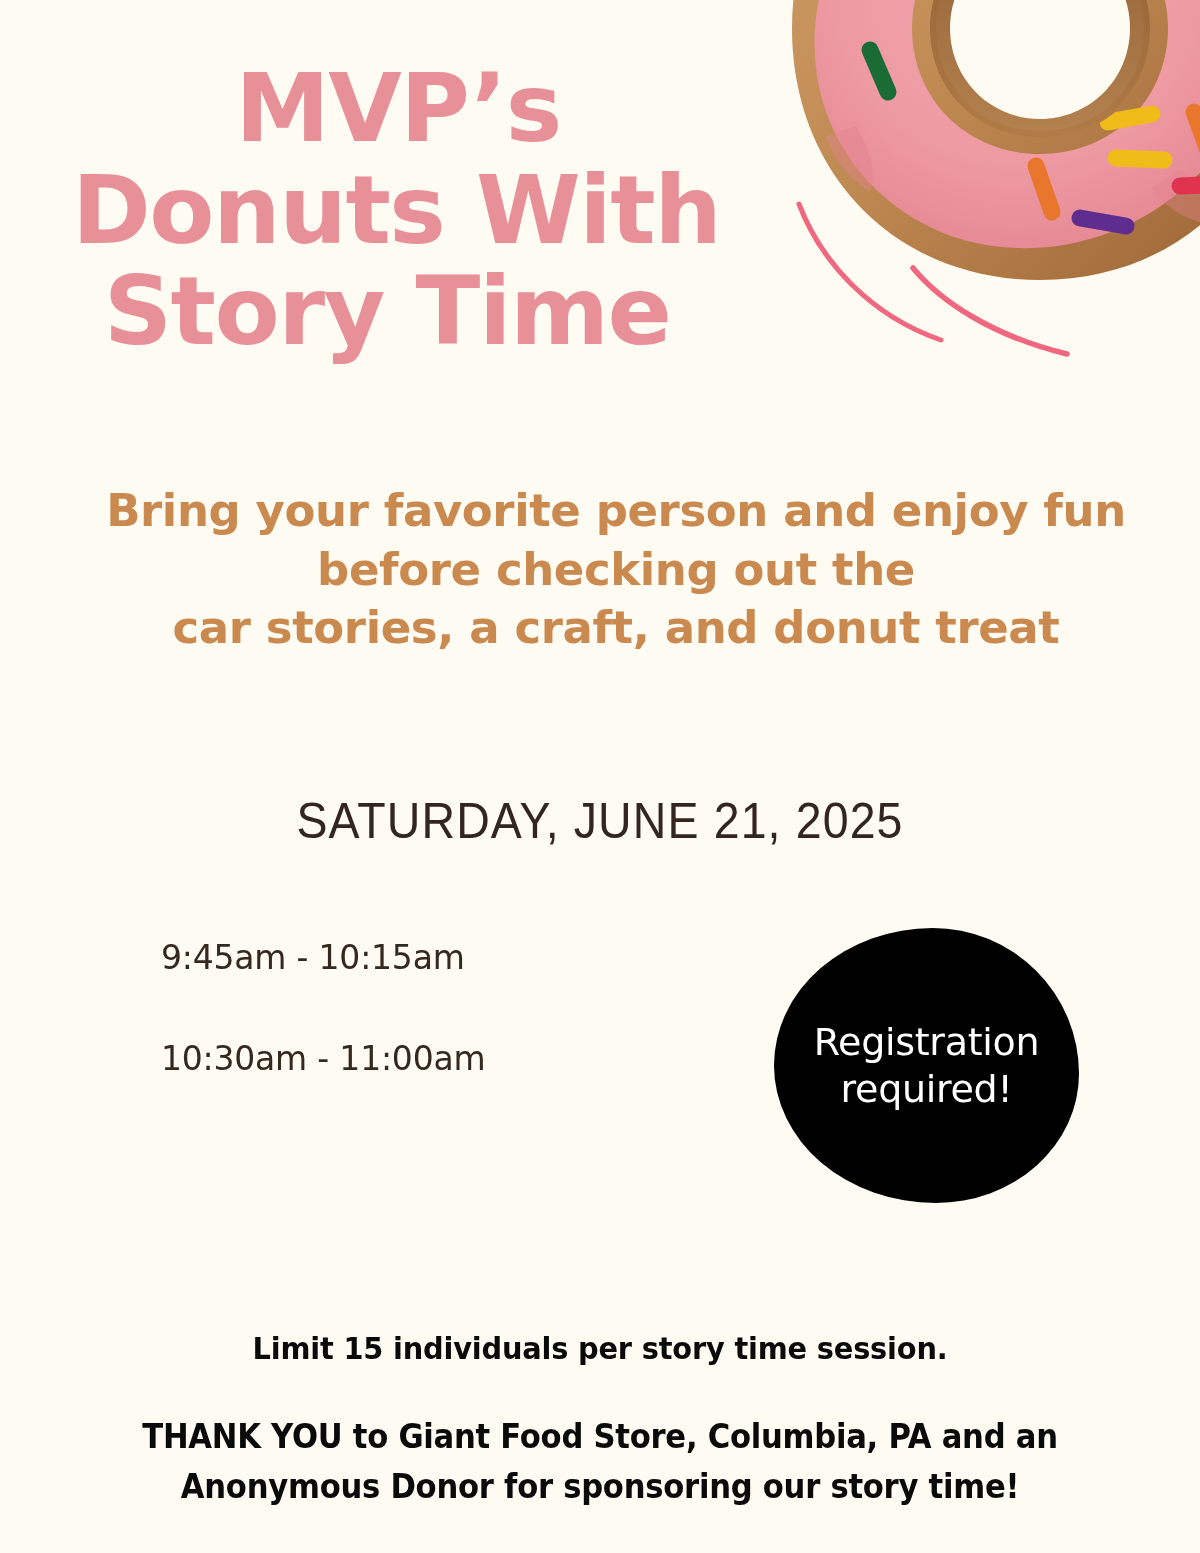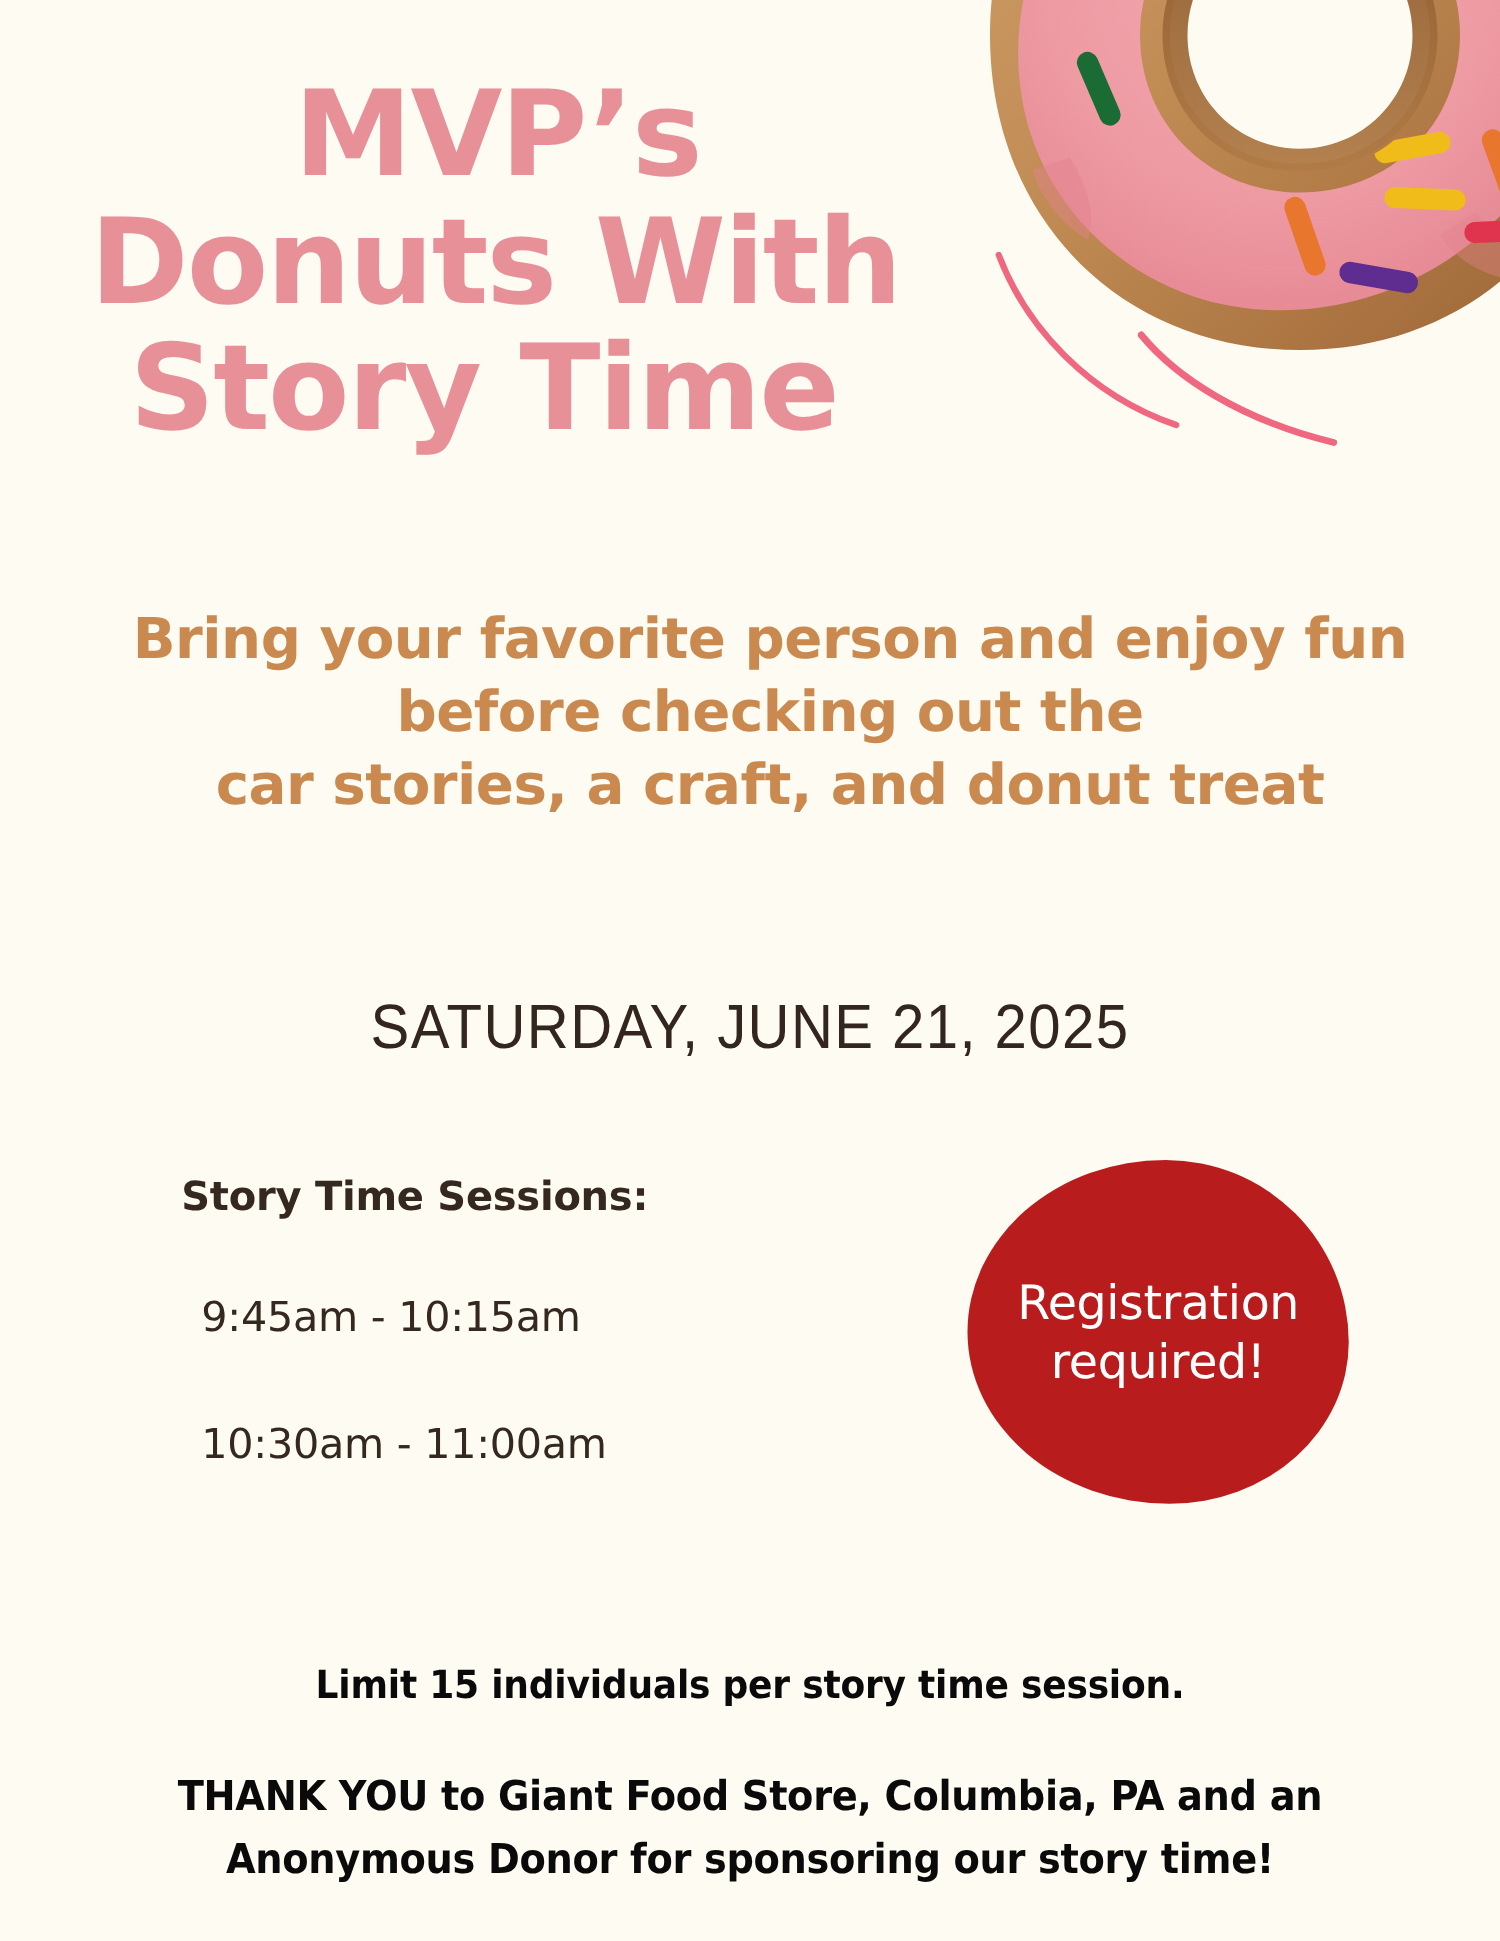--- a/index.html
+++ b/index.html
@@ -115,21 +115,21 @@
     margin-bottom: 62px;
   }
 
   
   .reg-blob {
     position: absolute;
     left: 774px;
     top: 928px;
     width: 305px;
     height: 275px;
-    background: #b91c1c;
+    background: #000000;
     border-radius: 52% 48% 47% 53% / 50% 53% 47% 50%;
     display: flex;
     align-items: center;
     justify-content: center;
   }
   .reg-text {
     color: #FFFFFF;
     font-family: "DejaVu Sans", sans-serif;
     font-weight: normal;
     font-size: 38px;
@@ -284,21 +284,20 @@
 
   <div class="body-block">
     <div>Bring your favorite person and enjoy fun</div>
     <div>before checking out the</div>
     <div>car stories, a craft, and donut treat</div>
   </div>
 
   <div class="date-line">SATURDAY, JUNE 21, 2025</div>
 
   <div class="sessions">
-    <div class="sessions-heading">Story Time Sessions:</div>
     <div class="session-time">9:45am - 10:15am</div>
     <div class="session-time">10:30am - 11:00am</div>
   </div>
 
   <div class="reg-blob">
     <div class="reg-text">
       <span>Registration</span><br>
       <span>required!</span>
     </div>
   </div>

